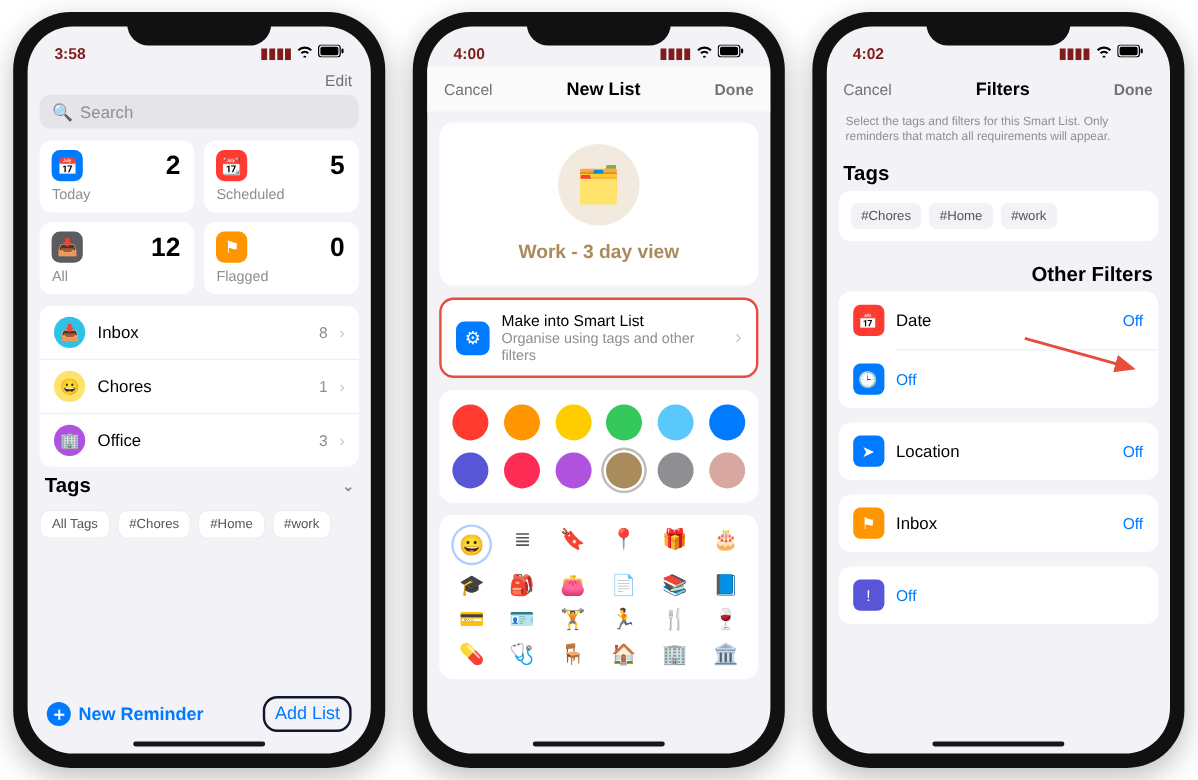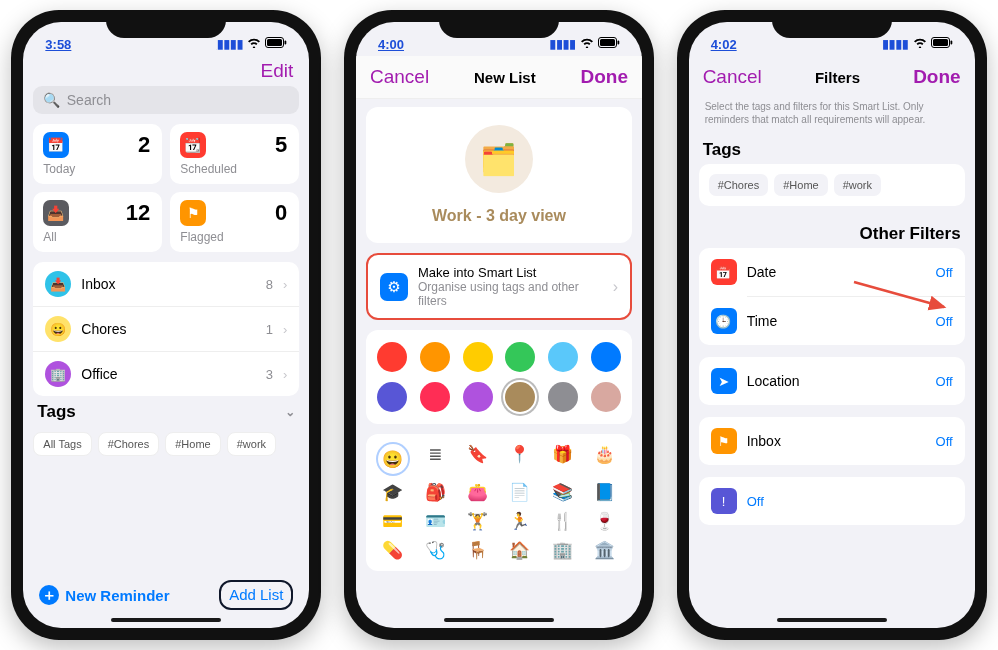--- a/index.html
+++ b/index.html
@@ -1,28 +1,28 @@
 <!DOCTYPE html>
 <html><head>
 <meta charset="utf-8">
 <style>
   * { box-sizing: border-box; margin: 0; padding: 0; font-family: -apple-system, "Helvetica Neue", Arial, sans-serif; }
   body { background: #fff; width: 998px; height: 650px; display: flex; justify-content: space-around; align-items: center; padding: 10px 0; }
   .phone { width: 310px; height: 630px; background: #111; border-radius: 48px; padding: 12px; position: relative; box-shadow: 0 8px 24px rgba(0,0,0,.25); }
   .screen { width: 100%; height: 100%; background: #f2f2f7; border-radius: 38px; overflow: hidden; position: relative; display: flex; flex-direction: column; }
   .notch { position: absolute; top: 0; left: 50%; transform: translateX(-50%); width: 120px; height: 28px; background: #111; border-radius: 0 0 18px 18px; z-index: 50; }
-  .status-bar { display: flex; justify-content: space-between; align-items: center; padding: 10px 22px 0; height: 34px; font-size: 13px; font-weight: 600; color: #1d4ed8; text-decoration: underline; }
+  .status-bar { display: flex; justify-content: space-between; align-items: center; padding: 10px 22px 0; height: 34px; font-size: 13px; font-weight: 600; color: #7f1d1d; }
   .status-right { display: flex; align-items: center; gap: 4px; }
   .home-ind { position: absolute; bottom: 6px; left: 50%; transform: translateX(-50%); width: 110px; height: 4px; background: #000; border-radius: 3px; opacity: .9; }
   .signal, .wifi, .batt { font-size: 12px; }
 
   
   .p1 .content { flex: 1; padding: 0 10px; overflow: hidden; display: flex; flex-direction: column; }
   .p1 .toprow { display: flex; justify-content: flex-end; padding: 4px 6px 4px; }
-  .link-blue { color: #a21caf; font-size: 19px; }
+  .link-blue { color: #737373; font-size: 13px; }
   .search { background: #e4e4e9; border-radius: 9px; padding: 6px 10px; display: flex; align-items: center; gap: 6px; color: #8e8e93; font-size: 14px; margin-bottom: 10px; }
   .cards { display: grid; grid-template-columns: 1fr 1fr; gap: 8px; margin-bottom: 10px; }
   .card { background: #fff; border-radius: 10px; padding: 8px 10px; position: relative; min-height: 60px; }
   .card .iconcircle { width: 26px; height: 26px; border-radius: 7px; display: flex; align-items: center; justify-content: center; font-size: 14px; color: #fff; margin-bottom: 4px; }
   .card .label { font-size: 12px; color: #8e8e93; }
   .card .count { position: absolute; top: 8px; right: 12px; font-size: 22px; font-weight: 700; }
   .section-h { font-size: 17px; font-weight: 700; margin: 6px 4px 4px; display: flex; justify-content: space-between; align-items: center; }
   .listbox { background: #fff; border-radius: 10px; overflow: hidden; }
   .row { display: flex; align-items: center; padding: 9px 12px; border-bottom: 1px solid #eee; gap: 10px; font-size: 14px; }
   .row:last-child { border-bottom: none; }
@@ -310,21 +310,20 @@
       <div id="p3-filters">
           <div class="filterbox" id="fb0">
             <div class="frow">
               <div class="ficon" style="background:#ff3b30">📅</div>
     <span class="flabel">Date</span>
     <span class="fval">Off</span>
             </div>
             <div class="sep"></div>
             <div class="frow">
               <div class="ficon" style="background:#007aff">🕒</div>
-    <span class="flabel">Time</span>
     <span class="fval">Off</span>
             </div>
           </div>
           <div class="filterbox">
             <div class="frow">
               <div class="ficon" style="background:#007aff">➤</div>
     <span class="flabel">Location</span>
     <span class="fval">Off</span>
             </div>
           </div>

